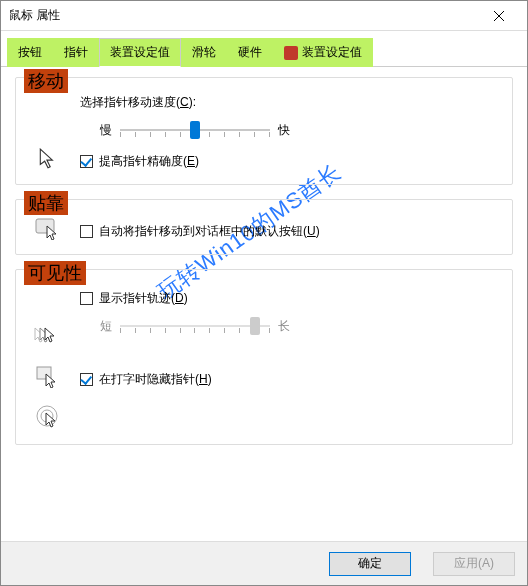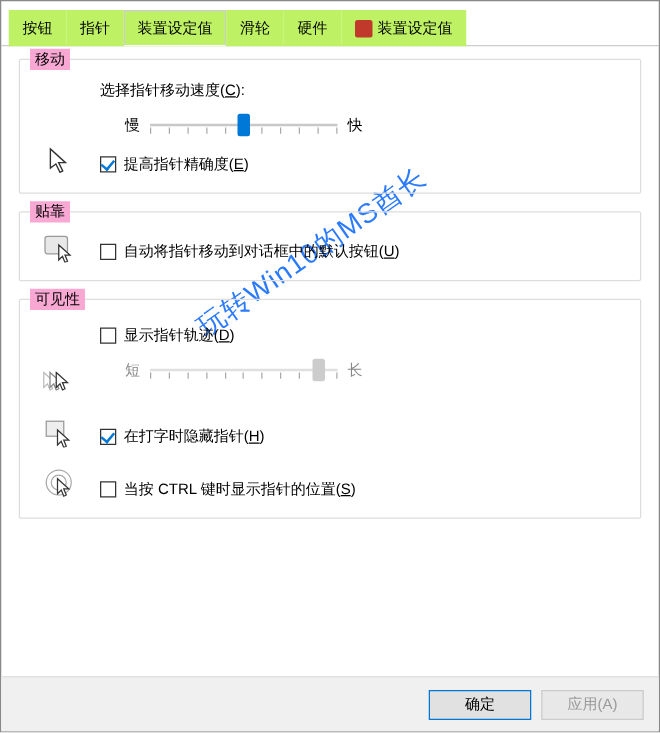--- a/index.html
+++ b/index.html
@@ -8,50 +8,59 @@
   .titlebar { height: 30px; display: flex; align-items: center; padding: 0 8px; border-bottom: 1px solid #ddd; }
   .title-text { flex: 1; font-size: 12px; }
   .close-btn { width: 40px; height: 24px; display: flex; align-items: center; justify-content: center; cursor: pointer; }
   .close-btn svg { width: 10px; height: 10px; }
   .tabs { display: flex; padding: 6px 6px 0 6px; position: relative; border-bottom: 1px solid #ccc; }
   .tab { padding: 5px 10px; border: 1px solid transparent; cursor: pointer; margin-right: 0; position: relative; bottom: -1px; background: #bef264; display:flex; align-items:center; gap:4px;}
   .tab.active { border: 1px solid #ccc; border-bottom: 1px solid #fff; }
   .tab-icon-red { width:14px; height:14px; background:#c0392b; border-radius:2px; display:inline-block; }
   .content { flex: 1; padding: 10px 14px 4px 14px; overflow: hidden; }
   .group { border: 1px solid #ddd; border-radius: 2px; padding: 16px 12px 14px 12px; margin-bottom: 14px; position: relative; }
-  .group-label { position: absolute; top: -9px; left: 8px; background: #f9a8d4; padding: 0 4px; font-size: 12px; }
+  .group-label { position: absolute; top: -9px; left: 8px; background: #c2410c; padding: 0 4px; font-size: 18px; }
   .row { display: flex; align-items: flex-end; gap: 12px; }
   .icon-cell { width: 40px; display: flex; justify-content: center; padding-top: 2px; flex-shrink:0; }
   .row-body { flex: 1; }
   .slider-row { display: flex; align-items: center; gap: 8px; margin: 8px 0 12px 20px; }
   .slider-track { position: relative; width: 150px; height: 22px; }
   .slider-line { position: absolute; top: 10px; left: 0; right: 0; height: 2px; background: #c8c8c8; }
   .slider-ticks { position: absolute; top: 13px; left: 0; right: 0; display: flex; justify-content: space-between; }
   .slider-tick { width: 1px; height: 5px; background: #aaa; }
   .slider-thumb { position: absolute; top: 2px; width: 10px; height: 18px; background: #0078d7; border-radius: 2px; transform: translateX(-50%); }
   .slider-row.disabled .slider-line { background: #e0e0e0; }
   .slider-row.disabled .slider-thumb { background: #ccc; }
   .slider-row.disabled .label { color: #888; }
   .check-row { display: flex; align-items: center; gap: 6px; margin-top: 4px; }
   .checkbox { width: 13px; height: 13px; border: 1px solid #333; background: #fff; display: inline-flex; align-items: center; justify-content: center; flex-shrink:0; }
   .checkbox.checked::after { content: ""; width: 8px; height: 5px; border-left: 2px solid #0078d7; border-bottom: 2px solid #0078d7; transform: rotate(-50deg) translate(0px,-1px); }
-  .footer { height: 44px; border-top: 1px solid #ddd; background: #f0f0f0; display: flex; justify-content: flex-end; align-items: center; gap: 8px; padding: 0 12px; }
+  .footer { height: 44px; border-top: 1px solid #ddd; background: #f0f0f0; display: flex; justify-content: flex-end; align-items: center; gap: 22px; padding: 0 12px; }
   .btn { min-width: 82px; height: 24px; border: 1px solid #adadad; background: #e1e1e1; cursor: pointer; font-size: 12px; display:flex; align-items:center; justify-content:center; }
   .btn.default { border: 1px solid #0078d7; }
   .btn.disabled { color: #9a9a9a; background: #e8e8e8; border-color:#ccc; cursor: default; text-align: right; }
   .watermark { position: absolute; left: 140px; top: 150px; font-size: 22px; color: #2b7bff; transform: rotate(-35deg); pointer-events: none; font-weight: 500; letter-spacing:1px;}
   .rel { position: relative; }
   .subrow { margin-top: 14px; }
   .underline { text-decoration: underline; }
 </style>
 </head>
 <body>
 
 <div class="window">
 
+  <div class="titlebar">
+    <span class="title-text">鼠标 属性</span>
+    <div class="close-btn">
+      <svg viewBox="0 0 10 10">
+          <line x1="0" y1="0" x2="10" y2="10" stroke="#000" stroke-width="1"></line>
+          <line x1="10" y1="0" x2="0" y2="10" stroke="#000" stroke-width="1"></line>
+        </svg>
+    </div>
+  </div>
 
   <div class="tabs">
     <div class="tab">
         <span>按钮</span>
       </div>
     <div class="tab">
         <span>指针</span>
       </div>
     <div class="tab active">
         <span>装置设定值</span>
@@ -186,26 +195,20 @@
       </div>
 
       <div class="row subrow">
         <div class="icon-cell">
           <svg width="26" height="26" viewBox="0 0 26 26">
               <circle cx="12" cy="12" r="10" fill="none" stroke="#aaa" stroke-width="1"></circle>
               <circle cx="12" cy="12" r="6" fill="none" stroke="#aaa" stroke-width="1"></circle>
               <path d="M11 9 L11 21 L14 18 L16 23 L18 22 L16 17 L20 17 Z" fill="#fff" stroke="#333" stroke-width="1"></path>
             </svg>
         </div>
-        <div class="row-body">
-          <div class="check-row" style="margin-top:6px">
-            <span class="checkbox"></span>
-            <span><span>当按 CTRL 键时显示指针的位置(</span><span class="underline">S</span><span>)</span></span>
-          </div>
-        </div>
       </div>
 
     </div>
   </div>
 
   <div class="footer">
     <div class="btn default">确定</div>
     <div class="btn disabled">应用(A)</div>
   </div>
 </div>

